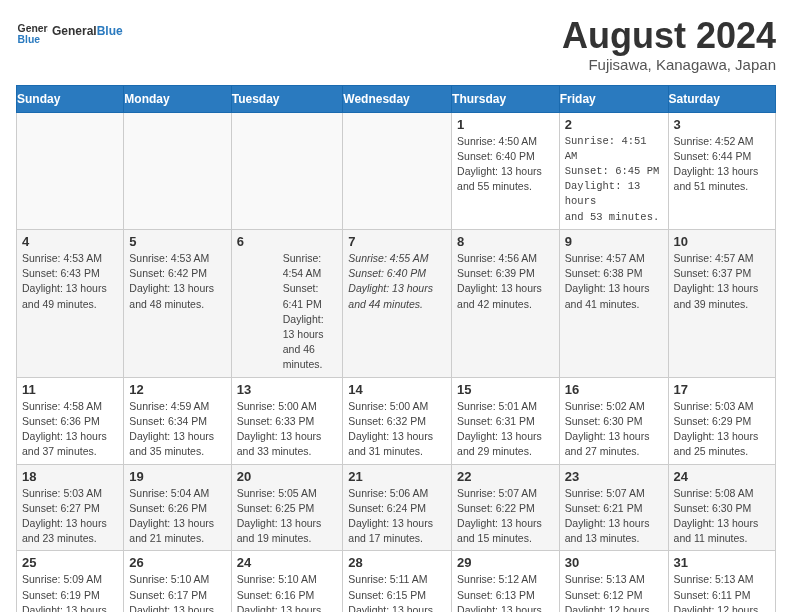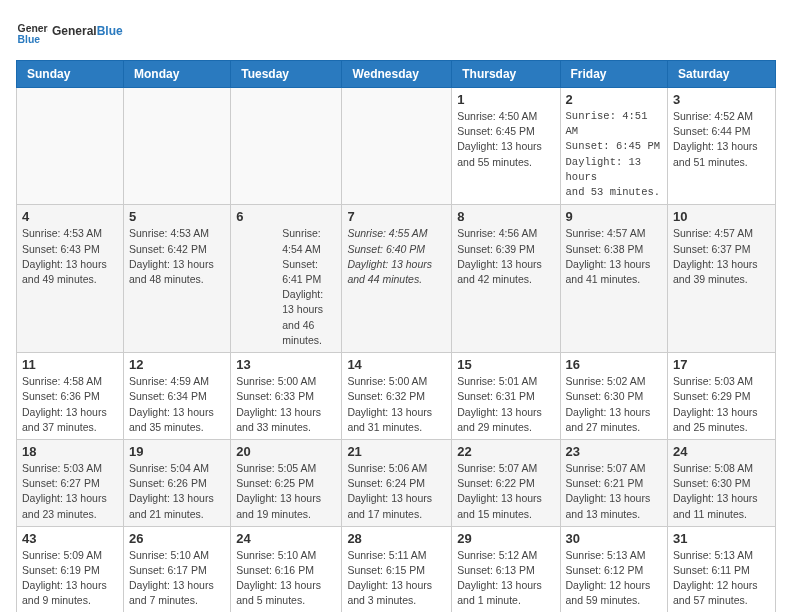--- a/index.html
+++ b/index.html
@@ -39,21 +39,21 @@
       color: #555;
     }
     table {
       width: 100%;
       border-collapse: collapse;
       font-size: 11px;
     }
     thead th {
       background-color: #2a7abf;
       color: #fff;
-      padding: 6px 10px;
+      padding: 6px 0;
       text-align: left;
       font-size: 12px;
       font-weight: bold;
       border: 1px solid #1a6aaf;
     }
     td {
       border: 1px solid #ccc;
       padding: 4px 5px;
       vertical-align: top;
       width: 113px;
@@ -90,20 +90,24 @@
       <text x="2" y="20" font-size="13" font-weight="bold" fill="#333" font-family="Arial">General</text>
       <text x="2" y="34" font-size="13" font-weight="bold" fill="#2a7abf" font-family="Arial">Blue</text>
       <polygon points="110,8 130,8 125,18 115,18" fill="#2a7abf"></polygon>
     </svg>
     <div>
       <div style="font-size:12px;font-weight:bold;color:#333;line-height:1.1;">
         <span>General</span><span style="color:#2a7abf">Blue</span>
       </div>
     </div>
   </div>
+  <div class="title-block">
+    <div class="month-year">August 2024</div>
+    <div class="location">Fujisawa, Kanagawa, Japan</div>
+  </div>
 </div>
 
 <table>
   <thead>
     <tr>
     <th>Sunday</th>
         <th>Monday</th>
         <th>Tuesday</th>
         <th>Wednesday</th>
         <th>Thursday</th>
@@ -113,21 +117,21 @@
   </thead>
   <tbody id="calendar-body">
   <tr>
         <td class="empty"></td>
         <td class="empty"></td>
         <td class="empty"></td>
         <td class="empty"></td>
         <td>
           <div class="day-number">1</div>
           <div class="day-info" style="white-space: pre-line;">Sunrise: 4:50 AM
-Sunset: 6:45 PM
+Sunset: 6:40 PM
 Daylight: 13 hours
 and 55 minutes.</div>
         </td>
         <td>
           <div class="day-number">2</div>
           <div class="day-info" style="white-space: pre-line; font-family: Liberation Mono, monospace;">Sunrise: 4:51 AM
 Sunset: 6:45 PM
 Daylight: 13 hours
 and 53 minutes.</div>
         </td>
@@ -287,21 +291,21 @@
         <td>
           <div class="day-number">24</div>
           <div class="day-info" style="white-space: pre-line;">Sunrise: 5:08 AM
 Sunset: 6:30 PM
 Daylight: 13 hours
 and 11 minutes.</div>
         </td>
       </tr>
       <tr>
         <td>
-          <div class="day-number">43</div>
+          <div class="day-number">25</div>
           <div class="day-info" style="white-space: pre-line;">Sunrise: 5:09 AM
 Sunset: 6:19 PM
 Daylight: 13 hours
 and 9 minutes.</div>
         </td>
         <td>
           <div class="day-number">26</div>
           <div class="day-info" style="white-space: pre-line;">Sunrise: 5:10 AM
 Sunset: 6:17 PM
 Daylight: 13 hours

